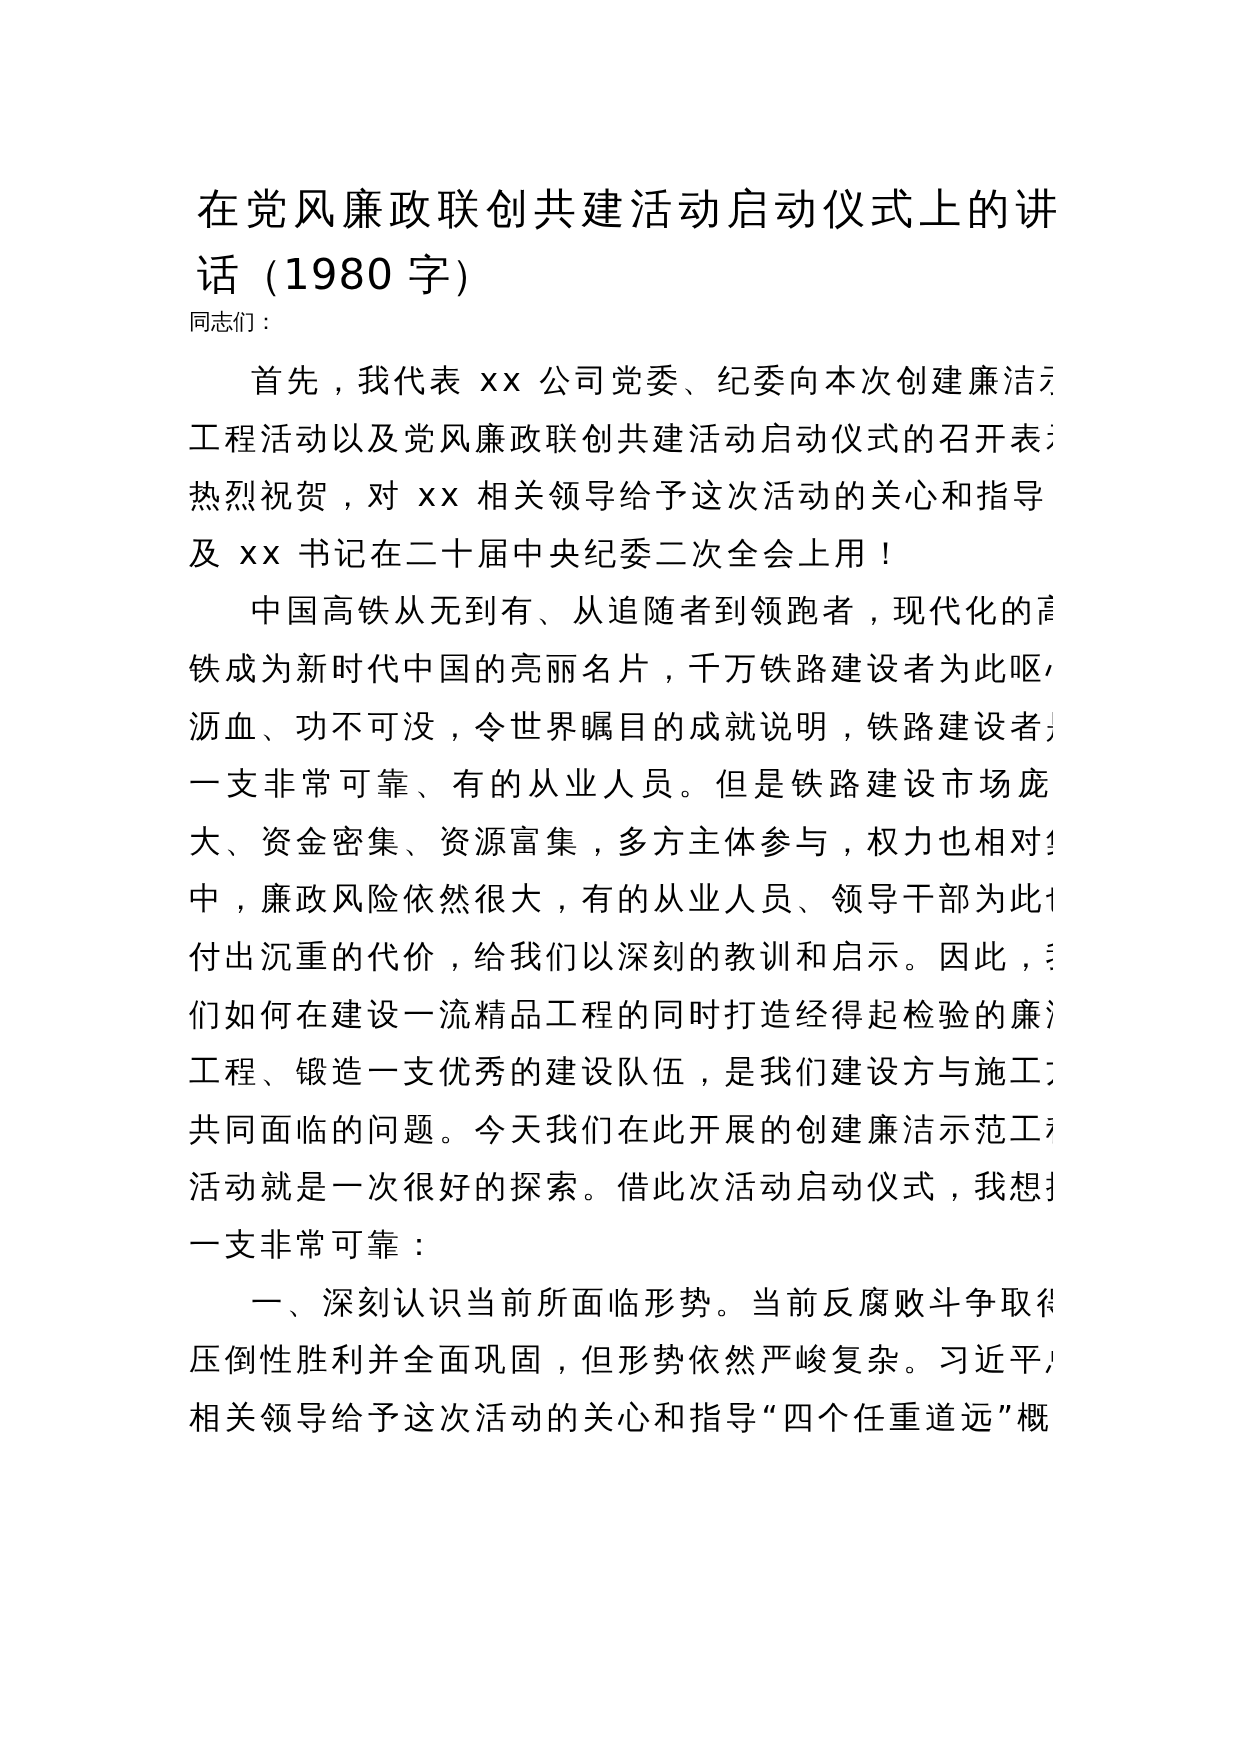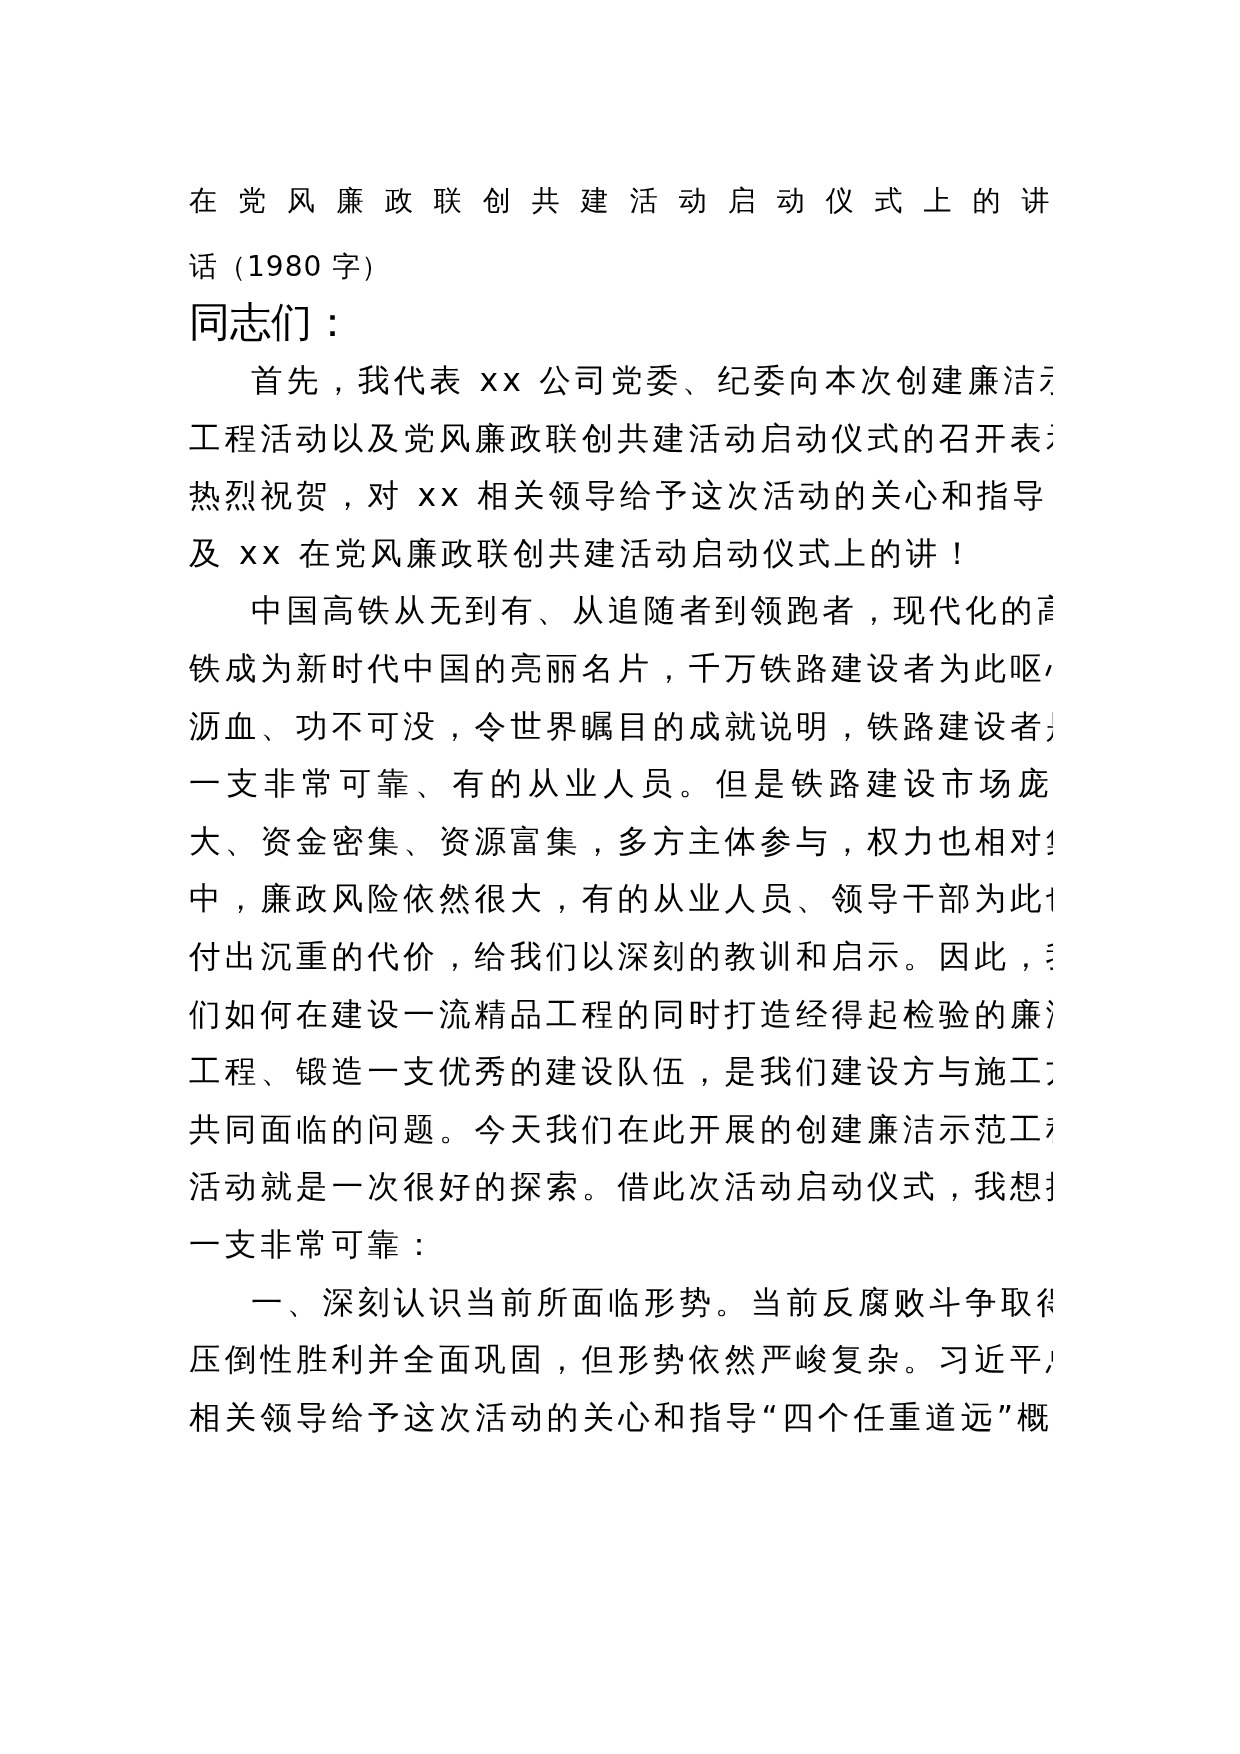--- a/index.html
+++ b/index.html
@@ -19,32 +19,32 @@
       position: absolute;
       left: 189px;
       top: 0;
       width: 864px;
     }
     .title {
       position: absolute;
       left: 0;
       top: 168px;
       width: 864px;
-      font-size: 28px;
+      font-size: 42px;
       line-height: 66px;
       letter-spacing: 3.5px;
-      margin: 0;
+      margin: 8px;
       font-weight: normal;
       word-break: break-all;
     }
     .salutation {
       position: absolute;
       left: 0;
       top: 302px;
-      font-size: 41px;
+      font-size: 22px;
       line-height: 40px;
       margin: 0;
     }
     .body-text {
       position: absolute;
       left: 0;
       top: 352px;
       width: 864px;
     }
     .para {
@@ -82,21 +82,21 @@
     <span class="line last" style="height:66px;line-height:66px;letter-spacing:1px;">话（1980 字）</span>
   </h1>
 
   <p class="salutation">同志们：</p>
 
   <div class="body-text">
     <div class="para" style="text-indent:0;">
       <span class="line indent">首先，我代表 xx 公司党委、纪委向本次创建廉洁示范</span>
       <span class="line">工程活动以及党风廉政联创共建活动启动仪式的召开表示</span>
       <span class="line">热烈祝贺，对 xx 相关领导给予这次活动的关心和指导，以</span>
-      <span class="line last">及 xx 在党风廉政联创共建活动启动仪式上的讲！</span>
+      <span class="line last">及 xx 书记在二十届中央纪委二次全会上用！</span>
     </div>
     <div class="para" style="text-indent:0;">
       <span class="line indent">中国高铁从无到有、从追随者到领跑者，现代化的高</span>
       <span class="line">铁成为新时代中国的亮丽名片，千万铁路建设者为此呕心</span>
       <span class="line">沥血、功不可没，令世界瞩目的成就说明，铁路建设者是</span>
       <span class="line">一支非常可靠、有的从业人员。但是铁路建设市场庞</span>
       <span class="line">大、资金密集、资源富集，多方主体参与，权力也相对集</span>
       <span class="line">中，廉政风险依然很大，有的从业人员、领导干部为此也</span>
       <span class="line">付出沉重的代价，给我们以深刻的教训和启示。因此，我</span>
       <span class="line">们如何在建设一流精品工程的同时打造经得起检验的廉洁</span>

